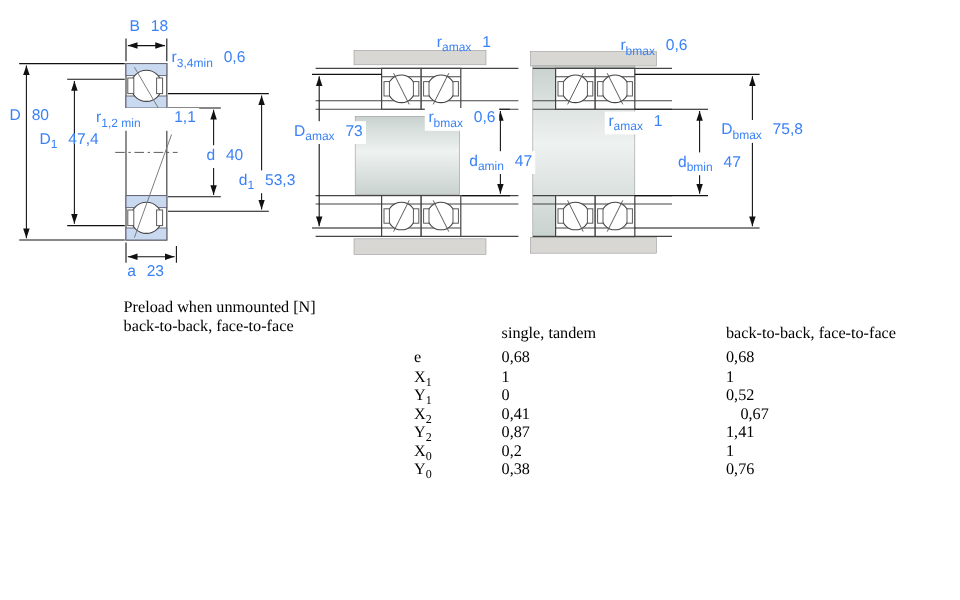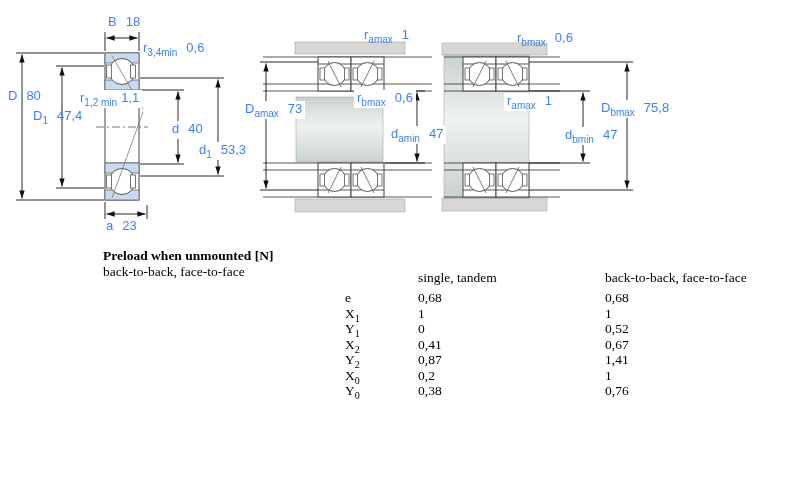--- a/index.html
+++ b/index.html
@@ -2,25 +2,25 @@
 <html><head>
 <meta charset="utf-8">
 <style>
   html,body{margin:0;padding:0;background:#fff;}
   #stage{position:relative;width:800px;height:500px;background:#fff;overflow:hidden;
          font-family:"Liberation Sans",sans-serif;color:#111;}
   #drawing{position:absolute;left:0;top:0;}
   .dim{position:absolute;font-size:13px;line-height:15px;color:#3b82f6;white-space:nowrap;}
   .dim sub{font-size:10px;line-height:10px;}
   .dim .v{margin-left:9px;}
-  .dim.gap-lg .v{margin-left:4px;}
+  .dim.gap-lg .v{margin-left:28px;}
   .dim.wbg{background:#fff;padding:0 3px;}
   
   .tblock{position:absolute;font-family:"Liberation Serif",serif;font-size:13.5px;color:#000;}
-  .tblock .tt{font-weight:bold;line-height:16px;white-space:nowrap;}
+  .tblock .tt{font-weight:normal;line-height:16px;white-space:nowrap;}
   .tblock .ts{line-height:16px;white-space:nowrap;}
   .arow{position:absolute;white-space:nowrap;line-height:15px;}
   .arow .cell{display:inline-block;width:71px;}
   .acell{position:absolute;white-space:nowrap;line-height:15px;}
   .rl sub{font-size:10px;}
 </style>
 </head>
 <body>
 
 <div id="stage">
@@ -193,21 +193,21 @@
       <span class="acell" style="left:260px;top:0">1</span>
     </div>
     <div class="arow" style="left:0;top:73px">
       <span class="rl"><span>Y</span><sub>1</sub></span>
       <span class="acell" style="left:73px;top:0">0</span>
       <span class="acell" style="left:260px;top:0">0,52</span>
     </div>
     <div class="arow" style="left:0;top:88.5px">
       <span class="rl"><span>X</span><sub>2</sub></span>
       <span class="acell" style="left:73px;top:0">0,41</span>
-      <span class="acell" style="left:260px;top:0">0,67</span>
+      <span class="acell" style="left:272px;top:0">0,67</span>
     </div>
     <div class="arow" style="left:0;top:104px">
       <span class="rl"><span>Y</span><sub>2</sub></span>
       <span class="acell" style="left:73px;top:0">0,87</span>
       <span class="acell" style="left:260px;top:0">1,41</span>
     </div>
     <div class="arow" style="left:0;top:119.5px">
       <span class="rl"><span>X</span><sub>0</sub></span>
       <span class="acell" style="left:73px;top:0">0,2</span>
       <span class="acell" style="left:260px;top:0">1</span>

